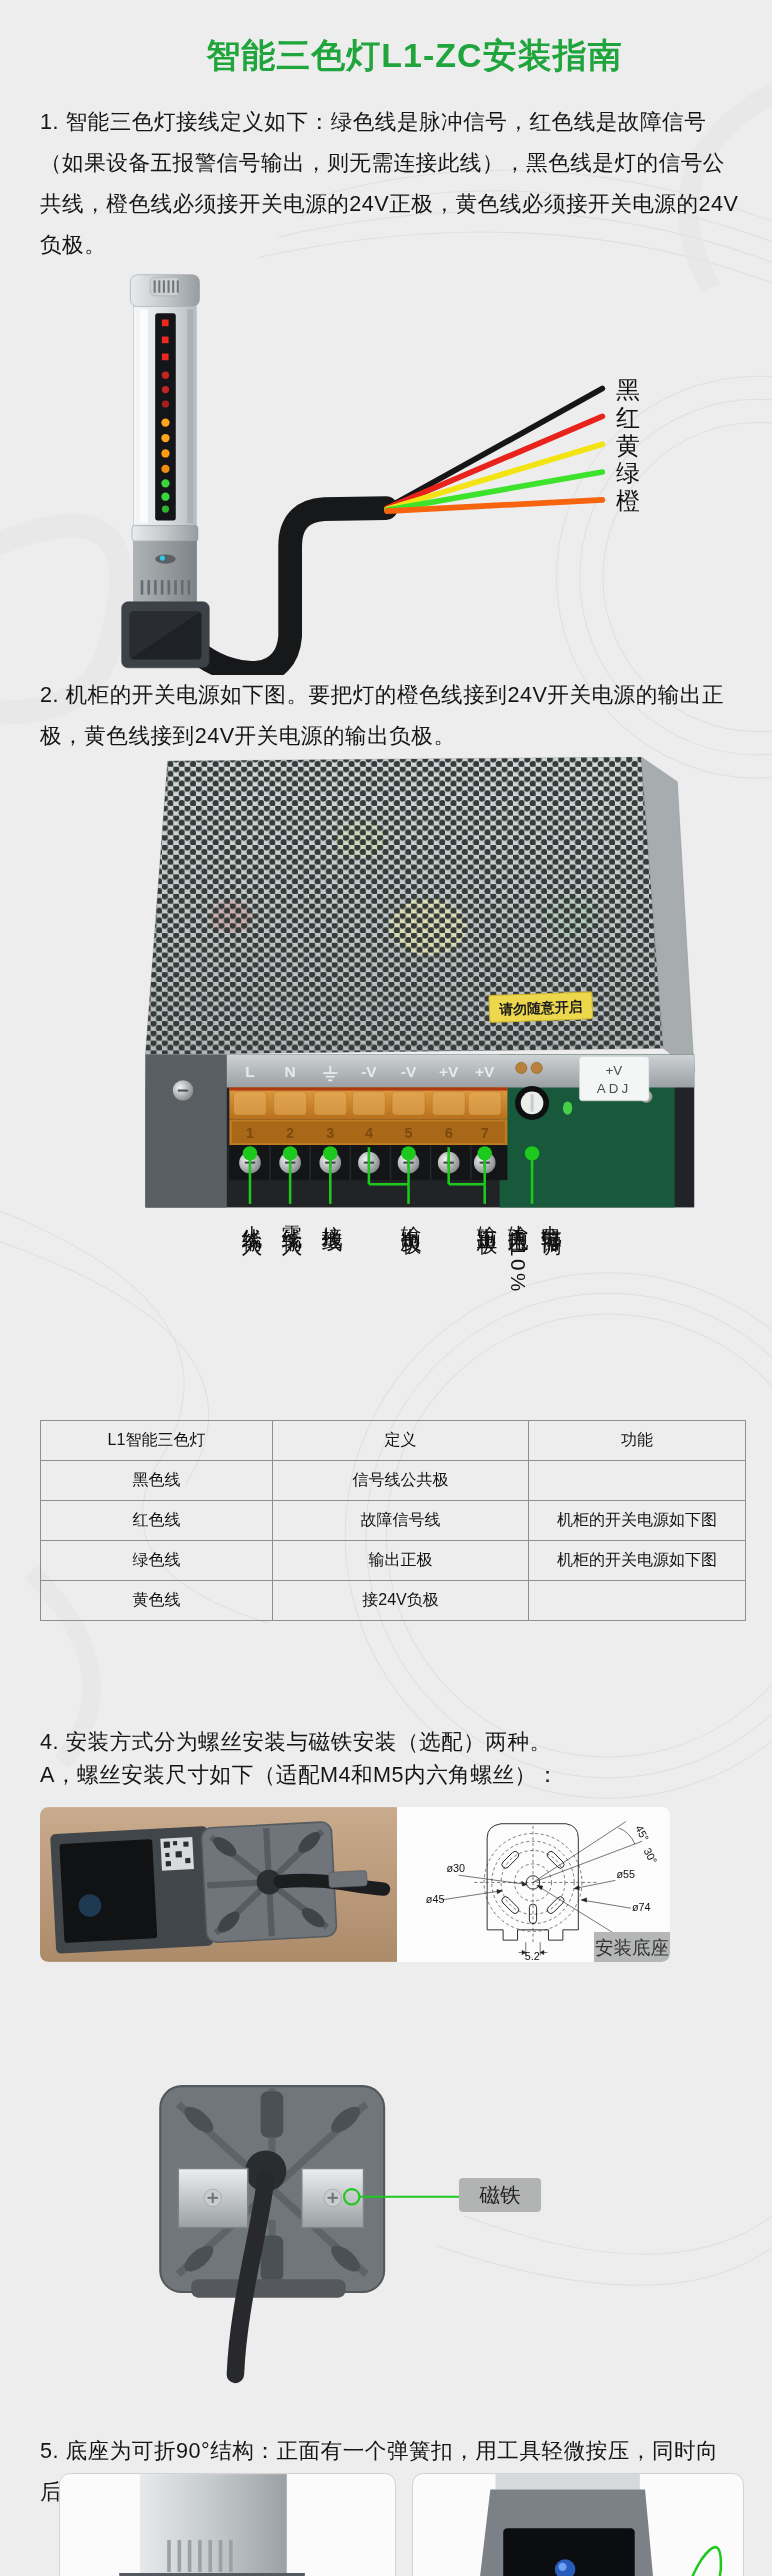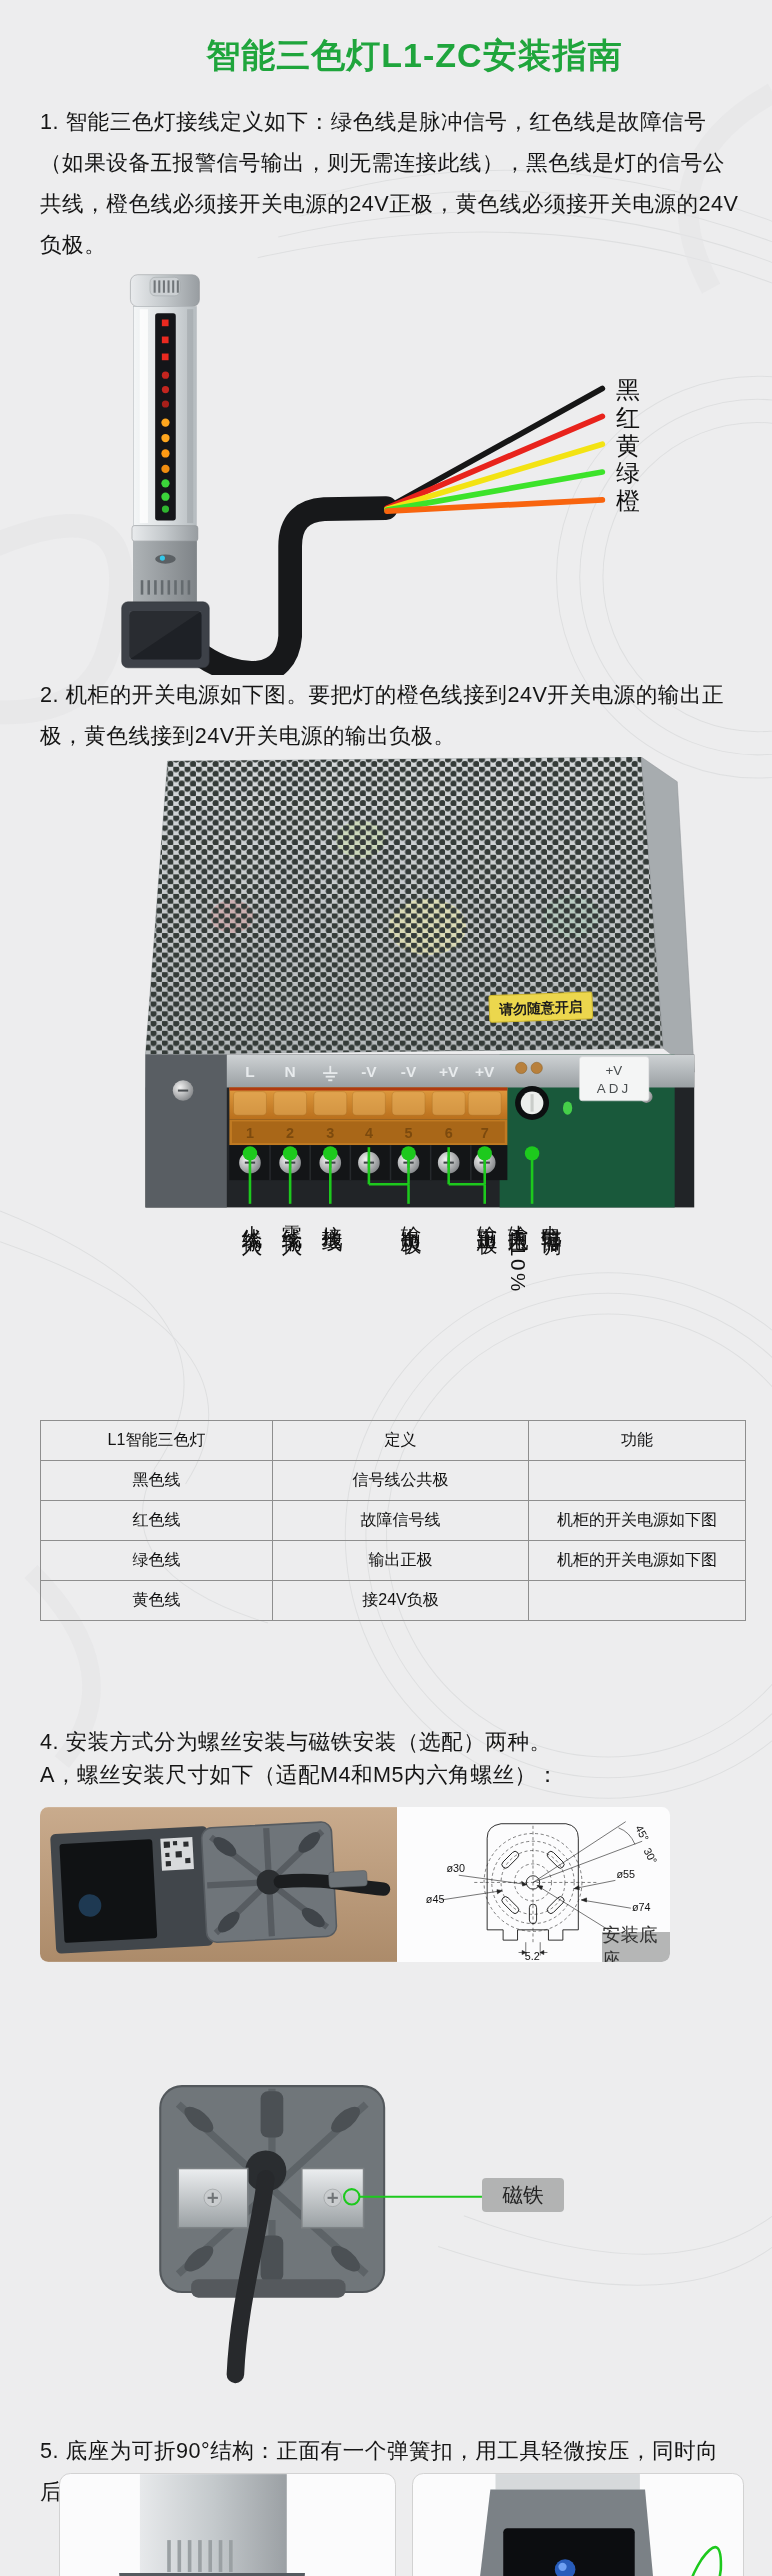--- a/index.html
+++ b/index.html
@@ -18,24 +18,24 @@
           gap:5.2px;z-index:2;}
   .vlabel-pair div{writing-mode:vertical-rl;text-orientation:mixed;font-size:20.6px;
           letter-spacing:2.6px;color:#111;height:206px;}
   table.map{position:absolute;left:40px;top:1420px;width:705px;border-collapse:collapse;
           table-layout:fixed;font-size:16px;color:#131313;z-index:1;}
   table.map th,table.map td{border:1px solid #8e8e8e;font-weight:normal;text-align:center;
           height:39px;padding:0;}
   .photo{position:absolute;background:#fbfbfc;border:1px solid #d2d2d2;border-radius:11.3px;
          overflow:hidden;z-index:1;}
   .panel-white{position:absolute;background:#fcfcfd;z-index:1;overflow:hidden;}
-  .caption-box{position:absolute;right:0;bottom:0;width:68px;height:30px;background:#b5b6b6;
+  .caption-box{position:absolute;right:0;bottom:0;width:76px;height:30px;background:#b5b6b6;
          color:#333;font-size:18.5px;display:flex;align-items:center;justify-content:center;
          border-radius:0 0 7.2px 0;}
-  .magnet-label{position:absolute;left:482px;top:2178px;width:82px;height:34px;
+  .magnet-label{position:absolute;left:459px;top:2178px;width:82px;height:34px;
          background:#b2b3b3;border-radius:4.1px;color:#222;font-size:20.6px;display:flex;
          align-items:center;justify-content:center;z-index:2;}
 </style>
 </head>
 <body>
 
 <div class="canvas">
 
   <svg class="decor" width="773" height="2852" viewBox="0 0 1500 5535">
     <g fill="none" stroke="#dddedf" stroke-width="2" opacity="0.9">

